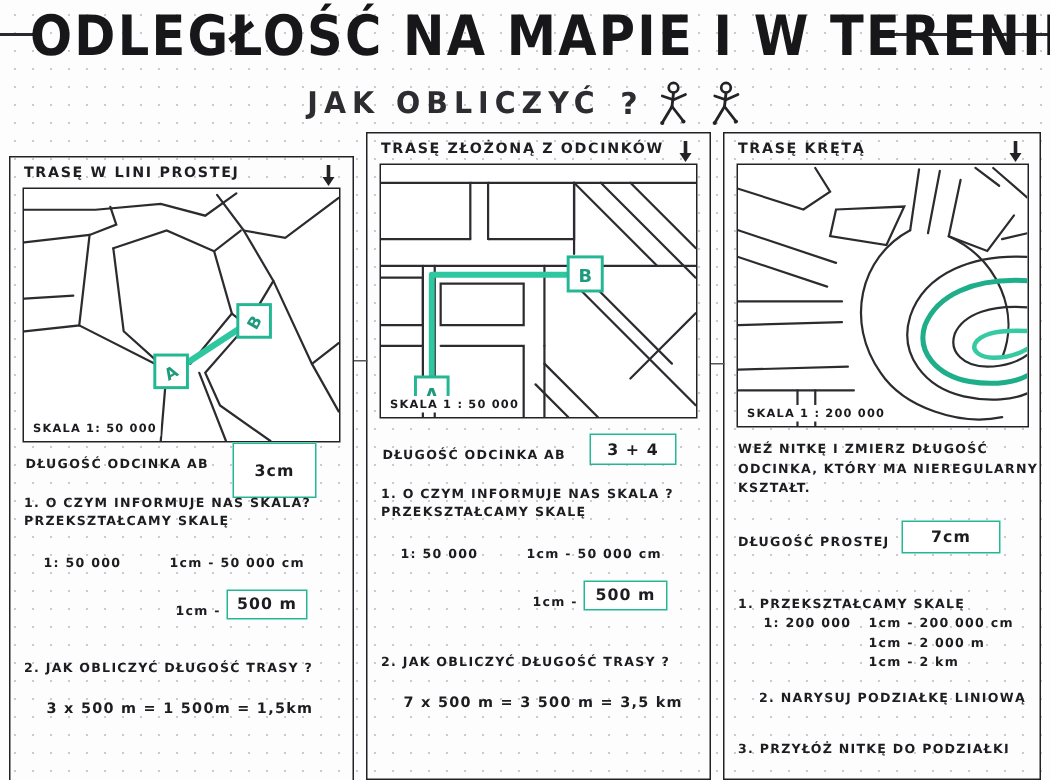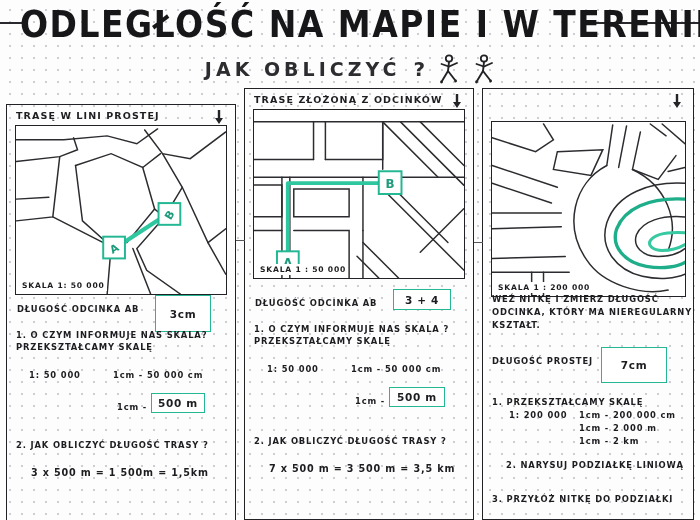--- a/index.html
+++ b/index.html
@@ -101,21 +101,21 @@
   .map-frame {
     position: absolute;
     border: 1.5px solid #222226;
     background: #fff;
     overflow: hidden;
   }
   #col1 .map-frame, #col2 .map-frame {
     left: 8px; top: 20px; width: 212px; height: 170px;
   }
   #col3 .map-frame {
-    left: 8px; top: 20px; width: 195px; height: 176px; margin-top: 12px;
+    left: 8px; top: 20px; width: 195px; height: 176px;
   }
   .map-svg { display: block; width: 100%; height: 100%; }
 
   .scale-label {
     position: absolute;
     font-size: 7.6px;
     font-weight: 600;
     letter-spacing: 0.8px;
     color: #1b1b1f;
     background: #fff;
@@ -314,20 +314,21 @@
     <div class="body-text" style="left:106px; top:274px;">1cm - 50 000 cm</div>
 
     <div class="body-text" style="left:110px; top:306px;">1cm -</div>
     <div class="hl-box" style="left:144px; top:298px; width:56px; height:20px;">500 m</div>
 
     <div class="body-text" style="left:9px; top:346px;">2. JAK OBLICZYĆ DŁUGOŚĆ TRASY ?</div>
     <div class="body-text" style="left:24px; top:374px; font-size:9.6px;">7 x 500 m = 3 500 m  =  3,5 km</div>
   </div>
 
   <div class="column" id="col3">
+    <div class="col-head">TRASĘ KRĘTĄ</div>
     <svg class="head-arrow" viewBox="0 0 12 16">
       <path d="M6 1 L6 11" stroke="#232327" stroke-width="2.4" fill="none"></path>
       <path d="M2 9 L6 15 L10 9 Z" fill="#232327"></path>
     </svg>
 
     <div class="map-frame">
       <svg class="map-svg" viewBox="0 0 195 176">
         <g stroke="#2c2c30" stroke-width="1.5" fill="none" stroke-linecap="round">
 
           <path d="M0 16 L44 30 L62 18 L52 2"></path>
@@ -362,21 +363,21 @@
         </g>
       </svg>
       <div class="scale-label" style="left:4px; bottom:3px;">SKALA 1 : 200 000</div>
     </div>
 
     <div class="body-text" style="left:9px; top:204px; line-height:13px;">WEŹ NITKĘ I ZMIERZ DŁUGOŚĆ
 ODCINKA, KTÓRY MA NIEREGULARNY
 KSZTAŁT.</div>
 
     <div class="body-text" style="left:9px; top:266px;">DŁUGOŚĆ PROSTEJ</div>
-    <div class="hl-box" style="left:118px; top:258px; width:66px; height:36px;">7cm</div>
+    <div class="hl-box" style="left:118px; top:258px; width:66px; height:22px;">7cm</div>
 
     <div class="body-text" style="left:9px; top:307px;">1. PRZEKSZTAŁCAMY SKALĘ</div>
 
     <div class="body-text" style="left:26px; top:320px;">1: 200 000</div>
     <div class="body-text" style="left:96px; top:320px; line-height:13px;">1cm - 200 000 cm
 1cm -  2 000   m
 1cm -   2 km</div>
 
     <div class="body-text" style="left:23px; top:370px;">2. NARYSUJ PODZIAŁKĘ LINIOWĄ</div>
 

